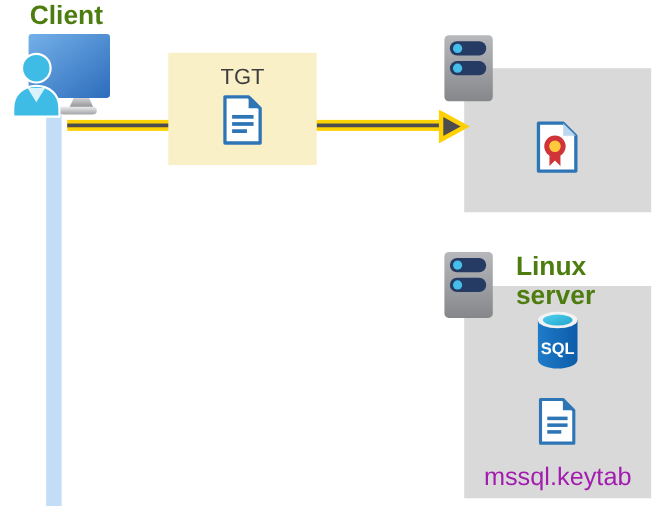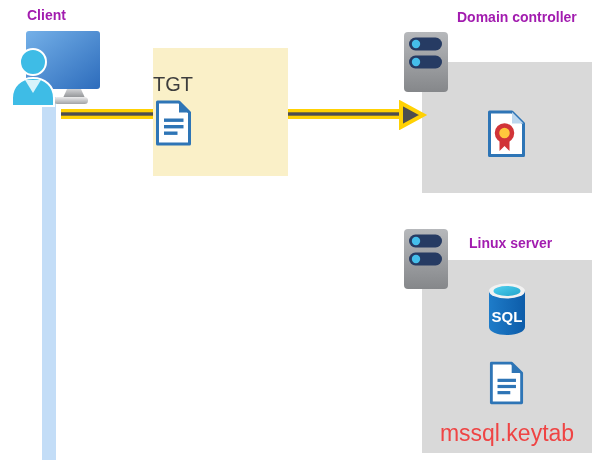--- a/index.html
+++ b/index.html
@@ -1,50 +1,50 @@
 <!DOCTYPE html>
 <html><head>
 <meta charset="utf-8">
 <style>
   html,body{margin:0;padding:0;background:#fff;font-family:"Liberation Sans",sans-serif;}
   .canvas{position:relative;width:600px;height:468px;background:#fff;overflow:hidden;}
   .abs{position:absolute;}
 
-  .heading{font-weight:700;font-size:14px;line-height:26px;color:#a21caf;white-space:pre-line;}
+  .heading{font-weight:700;font-size:24px;line-height:26px;color:#4d7c0f;white-space:pre-line;}
 
   
   .client-label{left:27px;top:2px;}
   .client-icon{left:10px;top:28px;z-index:2;}
   .client-line{left:42px;top:97px;width:14px;height:363px;background:#C3DDF7;z-index:1;}
 
   
   .arrow-shaft{left:61px;top:108px;z-index:1;}
   .arrow-head{left:397px;top:100px;z-index:3;}
 
   
-  .ticket-box{left:153px;top:48px;width:135px;height:128px;background:#FAF0C8;z-index:2;
-              display:flex;justify-content:space-between;gap:22px;padding-top:24px;box-sizing:border-box;}
+  .ticket-box{left:153px;top:48px;width:135px;height:102px;background:#FAF0C8;z-index:2;
+              display:flex;justify-content:center;gap:22px;padding-top:10px;box-sizing:border-box;}
   .ticket{display:flex;flex-direction:column;align-items:center;}
   .ticket-label{font-size:20px;color:#3d3d3d;margin-bottom:4px;line-height:24px;}
 
   
   .panel{background:#D9D9D9;z-index:0;}
   .dc-panel{left:422px;top:62px;width:170px;height:131px;}
   .linux-panel{left:422px;top:260px;width:170px;height:193px;}
 
   .dc-label{left:457px;top:4px;width:138px;}
   .linux-label{left:457px;top:230px;width:140px;margin-left:12px;}
 
   .dc-server-icon{left:403px;top:31px;z-index:2;}
   .linux-server-icon{left:403px;top:228px;z-index:2;}
 
   .cert-icon{left:487px;top:110px;z-index:1;}
   .sql-icon{left:487px;top:282px;z-index:1;}
   .keytab-icon{left:489px;top:357px;z-index:1;}
-  .keytab-label{left:422px;top:420px;width:170px;text-align:center;font-size:23px;color:#ef4444;z-index:1;}
+  .keytab-label{left:422px;top:420px;width:170px;text-align:center;font-size:23px;color:#a21caf;z-index:1;}
 </style>
 </head>
 <body>
 
 <div class="canvas">
 
   <svg width="0" height="0" style="position:absolute" aria-hidden="true">
     <defs>
       <linearGradient id="gMon" x1="0" y1="0" x2="1" y2="1">
         <stop offset="0" stop-color="#74B0E8"></stop>
@@ -101,21 +101,20 @@
         <path d="M2.5,2 H24 L34.5,12.5 V44 H2.5 Z" fill="#fff" stroke="#2E75B6" stroke-width="3" stroke-linejoin="round"></path>
         <polygon points="24,2 34.5,12.5 24,12.5" fill="#2E75B6"></polygon>
         <rect x="9" y="18.5" width="19.5" height="3.4" fill="#2E75B6"></rect>
         <rect x="9" y="25" width="19.5" height="3.4" fill="#2E75B6"></rect>
         <rect x="9" y="31.5" width="13.5" height="3.4" fill="#2E75B6"></rect>
       </svg>
     </div>
   </div>
 
   <div class="abs panel dc-panel"></div>
-  <div class="abs heading dc-label">Domain controller</div>
   <svg class="abs dc-server-icon" width="46" height="62" viewBox="0 0 46 62">
     <rect x="1" y="1" width="44" height="60" rx="4" fill="url(#gSrv)"></rect>
     <rect x="6" y="6.5" width="33" height="13" rx="6.5" fill="#263B63"></rect>
     <circle cx="13" cy="13" r="4.2" fill="#45BEEA"></circle>
     <rect x="6" y="24.5" width="33" height="13" rx="6.5" fill="#263B63"></rect>
     <circle cx="13" cy="31" r="4.2" fill="#45BEEA"></circle>
   </svg>
   <svg class="abs cert-icon" width="39" height="48" viewBox="0 0 39 48">
     <path d="M2.5,2 H25 L36.5,13.5 V45.5 H2.5 Z" fill="#fff" stroke="#2E75B6" stroke-width="3" stroke-linejoin="round"></path>
     <polygon points="25,2 36.5,13.5 25,13.5" fill="#BDD7EE"></polygon>

